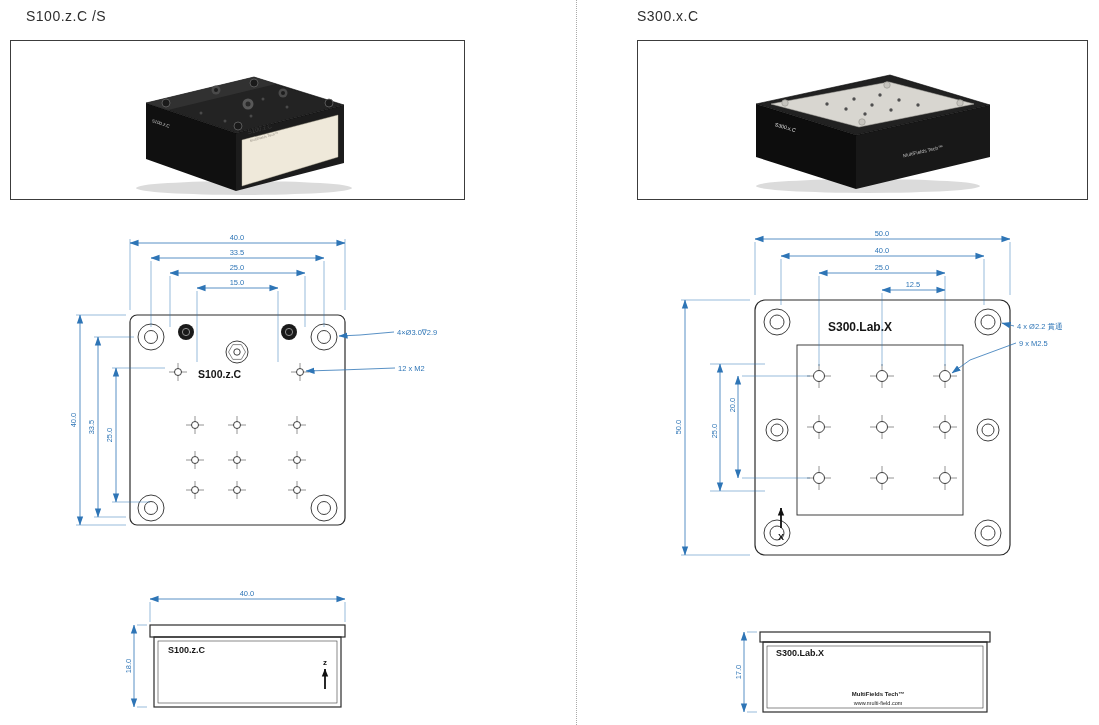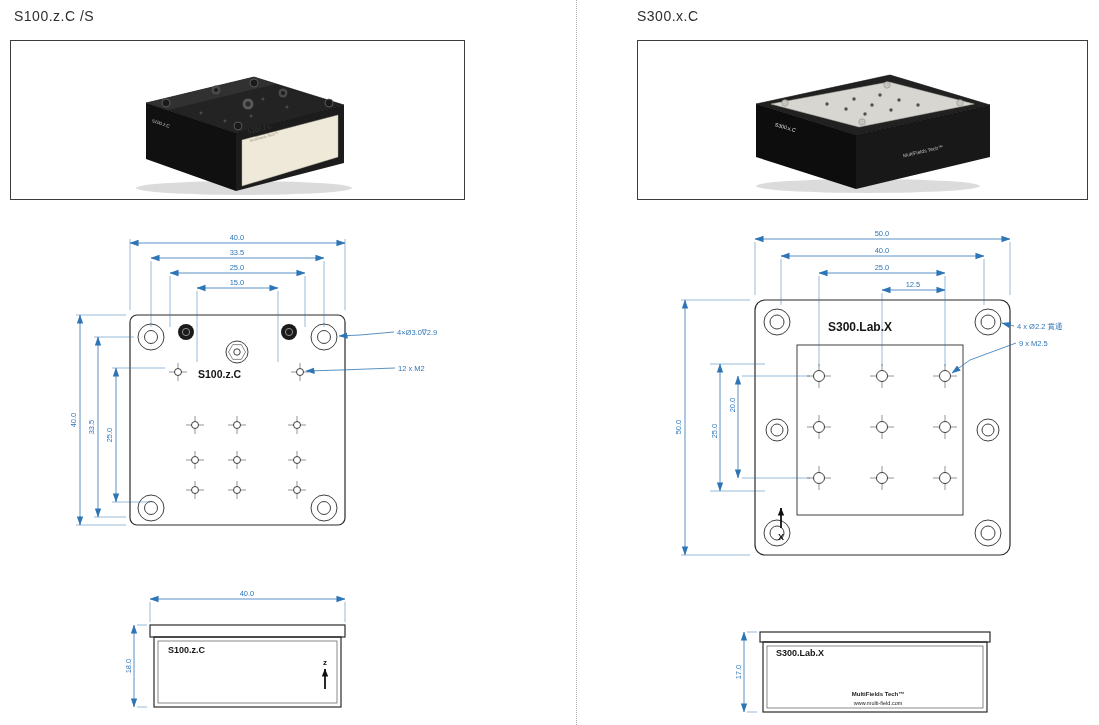--- a/index.html
+++ b/index.html
@@ -26,21 +26,21 @@
   .notetxt { fill:#2e75b6; font-size:7.5px; }
   .model   { fill:#141414; font-weight:bold; }
 </style>
 </head>
 <body>
 
 <div class="page">
 
   <div class="divider"></div>
 
-  <h1 class="ptitle" style="left:14px;">S100.z.C /S</h1>
+  <h1 class="ptitle" style="left:26px;">S100.z.C /S</h1>
 
   <div class="photo-box" style="left:10px; top:40px; width:455px; height:160px;">
     <svg viewBox="0 0 453 158" preserveAspectRatio="xMidYMid meet">
       <ellipse cx="233" cy="147" rx="108" ry="7" fill="rgba(0,0,0,0.14)"></ellipse>
       <g>
         <polygon points="135,62 225,92 225,150 135,118" fill="#101010"></polygon>
         <g transform="rotate(18 150 84)">
           <text x="140" y="84" font-size="4.5" fill="#c9c9c9">S100.z.C</text>
         </g>
       </g>

